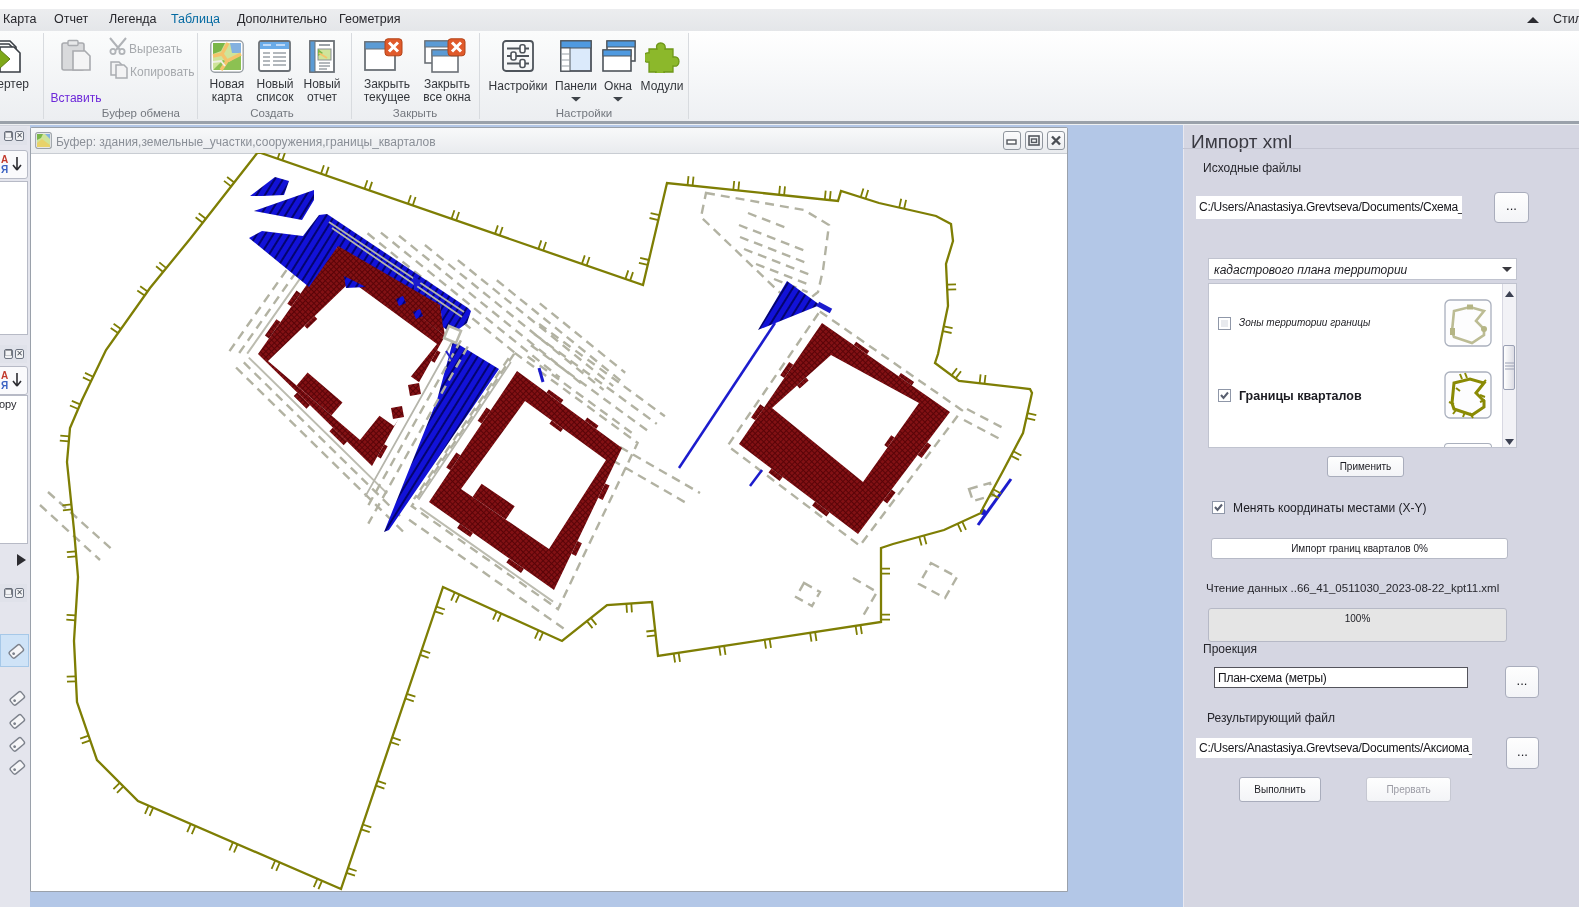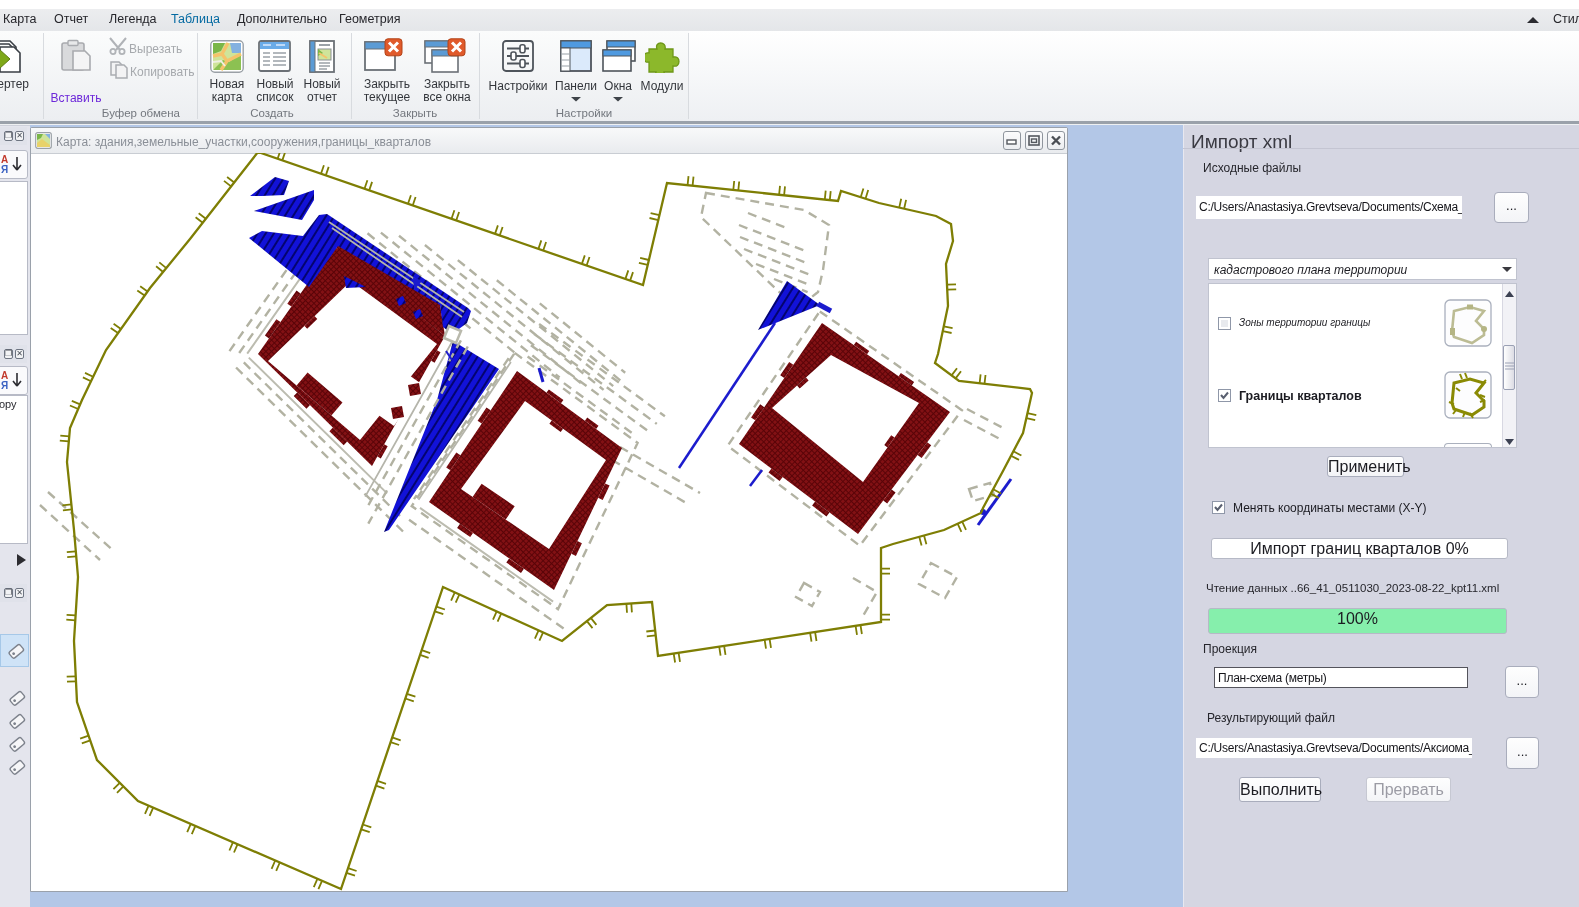--- a/index.html
+++ b/index.html
@@ -1,19 +1,19 @@
 <!DOCTYPE html>
 <html><head><meta charset="utf-8">
 <style>
 html,body{margin:0;padding:0;}
 body{width:1579px;height:907px;overflow:hidden;position:relative;background:#fff;
  font-family:"Liberation Sans",sans-serif;-webkit-font-smoothing:antialiased;}
 .abs{position:absolute;}
 .btn{position:absolute;background:linear-gradient(#fefefe,#f3f4f7);border:1px solid #a9adbc;border-radius:3px;
- font-size:16px;color:#1c1c22;text-align:center;box-sizing:border-box;}
+ font-size:10px;color:#1c1c22;text-align:center;box-sizing:border-box;}
 .lbl{position:absolute;font-size:12px;color:#1c1c22;white-space:nowrap;}
 .inp{position:absolute;background:#fff;border:1px solid #c8cbd6;font-size:11.5px;color:#15151a;
  white-space:nowrap;overflow:hidden;box-sizing:border-box;line-height:20px;padding-left:3px;letter-spacing:-0.25px;}
 .ticon{position:absolute;width:9px;height:10px;border:1px solid #6e7582;border-radius:2px;
  background:#f2f3f5;box-sizing:border-box;font-size:8px;line-height:8px;text-align:center;color:#4a4f58;}
 .rlab{position:absolute;font-size:11.5px;color:#3f4450;text-align:left;white-space:nowrap;}
 .glab{position:absolute;font-size:11.5px;color:#73777e;text-align:center;white-space:nowrap;}
 .ilab{position:absolute;font-size:12px;color:#33363b;text-align:center;line-height:13px;white-space:nowrap;}
 </style></head>
 <body>
@@ -255,21 +255,21 @@
 <div class="abs" style="left:31px;top:128px;width:1036px;height:25px;background:linear-gradient(#f8f9fa,#e9ebee);border-bottom:1px solid #c9cdd3;"></div>
 
 <svg class="abs" style="left:35px;top:132px;" width="17" height="17" viewBox="0 0 17 17">
  <rect x="0.7" y="0.7" width="15.6" height="15.6" rx="2" fill="#fff" stroke="#9aa0a6" stroke-width="1.2"></rect>
  <rect x="2" y="2" width="13" height="13" rx="1" fill="#cfe49a"></rect>
  <path d="M2,2 h6 l-2,4 l-4,2 Z" fill="#7ab648"></path>
  <path d="M10,2 h5 v5 Z" fill="#83b1e0"></path>
  <path d="M2,11 l5,-4 l8,6 v2 h-13 Z" fill="#e8d26a"></path>
 </svg>
 
-<div class="lbl" style="left:56px;top:135px;color:#8a8f97;font-size:12px;">Карта: здания,земельные_участки,сооружения,границы_кварталов</div>
+<div class="lbl" style="left:56px;top:135px;color:#8a8f97;font-size:12px;">Буфер: здания,земельные_участки,сооружения,границы_кварталов</div>
 
 <div class="abs" style="left:1003px;top:131px;width:18px;height:19px;background:linear-gradient(#fbfbfc,#eceef1);border:1px solid #8f959d;border-radius:3px;box-sizing:border-box;"></div>
 <svg class="abs" style="left:1003px;top:131px;" width="18" height="19">
     <rect x="4" y="9" width="9" height="4" fill="#fff" stroke="#55595f" stroke-width="1.4"></rect>
   </svg>
 
 <div class="abs" style="left:1025px;top:131px;width:18px;height:19px;background:linear-gradient(#fbfbfc,#eceef1);border:1px solid #8f959d;border-radius:3px;box-sizing:border-box;"></div>
 <svg class="abs" style="left:1025px;top:131px;" width="18" height="19">
     <rect x="4" y="5" width="10" height="9" fill="none" stroke="#55595f" stroke-width="1.6"></rect>
     <rect x="6.5" y="8" width="5" height="3.4" fill="none" stroke="#55595f" stroke-width="1.4"></rect>
@@ -392,21 +392,21 @@
 <svg class="abs" style="left:1213px;top:502px;" width="11" height="11">
     <path d="M2,5 l2.5,3 L9,2.5" stroke="#5a6070" stroke-width="2" fill="none"></path>
   </svg>
 
 <div class="lbl" style="left:1233px;top:501px;">Менять координаты местами (X-Y)</div>
 
 <div class="btn" style="left:1211px;top:538px;width:297px;height:21px;line-height:19px;background:#fff;border-color:#b6b9c6;">Импорт границ кварталов 0%</div>
 
 <div class="rlab" style="left:1206px;top:582px;width:300px;font-size:11.5px;color:#26262c;">Чтение данных ..66_41_0511030_2023-08-22_kpt11.xml</div>
 
-<div class="btn" style="left:1208px;top:608px;width:299px;height:26px;line-height:20px;background:#86efac;border-color:#b6b9c6;">100%</div>
+<div class="btn" style="left:1208px;top:608px;width:299px;height:34px;line-height:20px;background:#e5e5e5;border-color:#b6b9c6;">100%</div>
 
 <div class="rlab" style="left:1203px;top:642px;width:290px;font-size:12px;color:#26262c;">Проекция</div>
 
 <div class="inp" style="left:1214px;top:667px;width:254px;height:21px;border:1px solid #54545c;font-size:12px;">План-схема (метры)</div>
 
 <div class="btn" style="left:1505px;top:666px;width:34px;height:32px;line-height:27px;border-radius:4px;font-size:13px;">...</div>
 
 <div class="rlab" style="left:1207px;top:711px;width:300px;font-size:12px;color:#26262c;">Результирующий файл</div>
 
 <div class="inp" style="left:1196px;top:738px;width:276px;height:20px;border:0;font-size:12px;">C:/Users/Anastasiya.Grevtseva/Documents/Аксиома_п</div>

